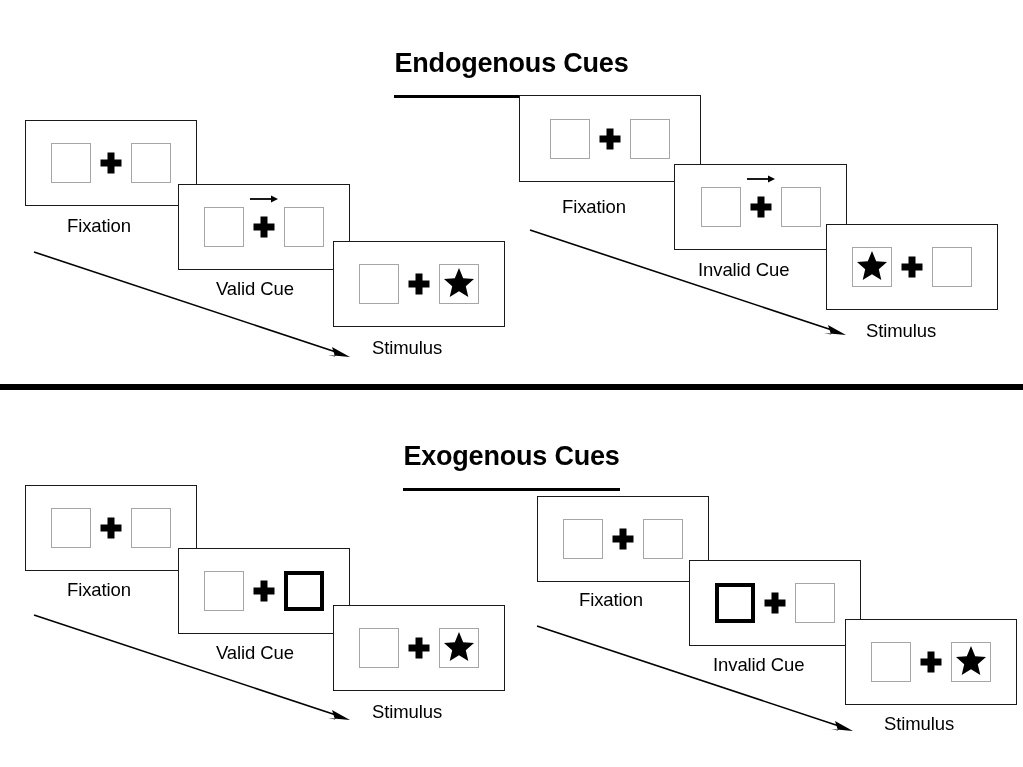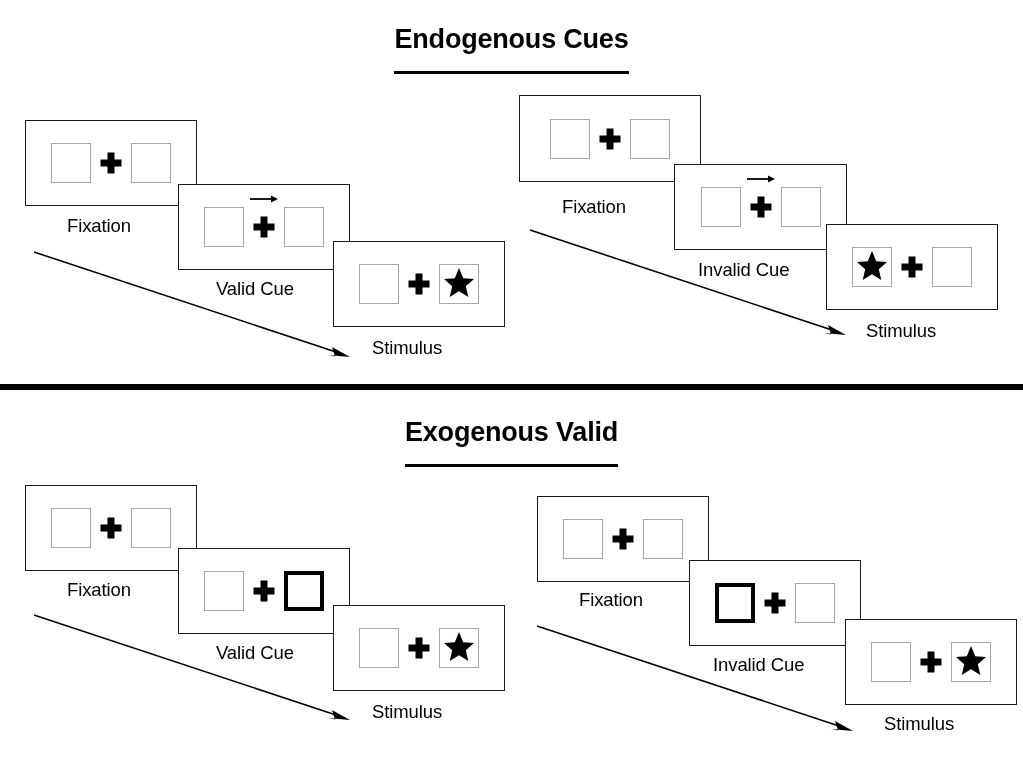--- a/index.html
+++ b/index.html
@@ -25,20 +25,21 @@
     text-align: center;
     font-size: 27px;
     font-weight: bold;
     color: #000000;
     letter-spacing: -0.2px;
   }
   .section-title span {
     border-bottom: 3px solid #000000;
     padding-bottom: 16px;
     display: inline-block;
+    margin-top: 24px;
   }
   #title-endogenous { top: 24px; }
   #title-exogenous  { top: 417px; }
 
   
   .divider {
     position: absolute;
     left: 0;
     top: 384px;
     width: 1023px;
@@ -237,21 +238,21 @@
 <div class="time-arrow" style="left:528px; top:228px;">
   <svg width="320" height="110" viewBox="0 0 320 110">
     <line x1="2" y1="2" x2="310" y2="104" stroke="#000" stroke-width="1.6"></line>
     <polygon points="318,107 300,97 303,106.5 296,105" fill="#000"></polygon>
   </svg>
 </div>
 
 <div class="divider"></div>
 
 <div class="section-title" id="title-exogenous">
-  <span>Exogenous Valid</span>
+  <span>Exogenous Cues</span>
 </div>
 
 <div class="frame" id="exo-valid-fix" style="left:25px; top:485px; width:172px; height:86px;">
   <div class="frame-inner">
     <div class="box"></div>
     <div class="plus">
         <i class="pv"></i>
         <i class="ph"></i>
       </div>
     <div class="box"></div>

